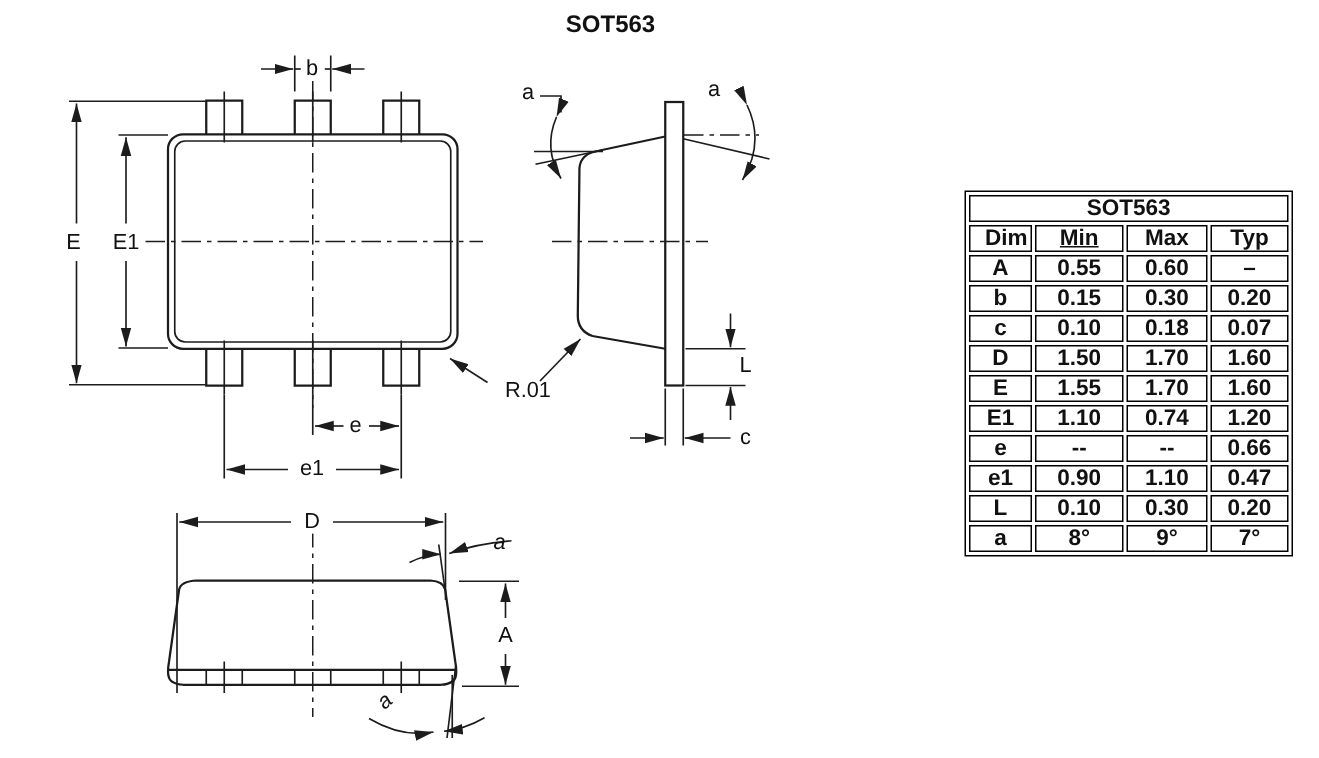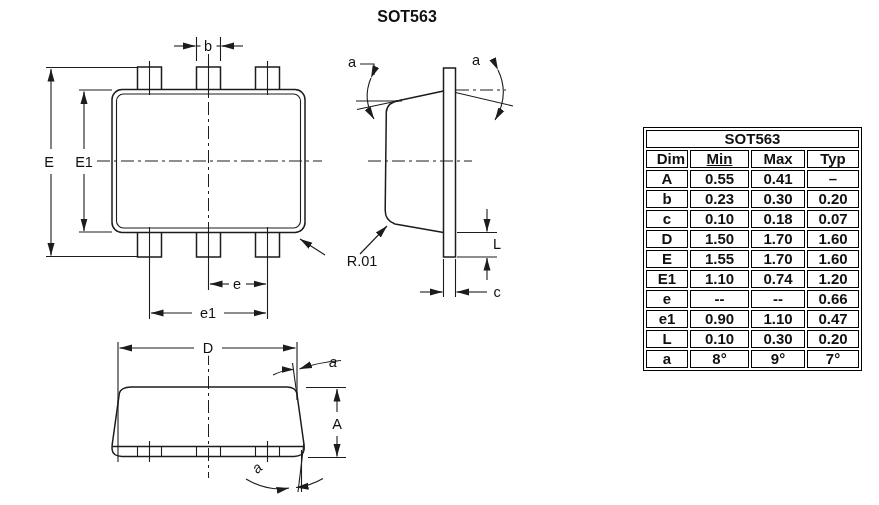--- a/index.html
+++ b/index.html
@@ -149,21 +149,21 @@
       <path class="s t" d="M323,478.5 Q310,486 296,487.5" marker-end="url(#ah)"></path>
     </g>
   </svg>
 
   <div class="dwg-title" style="left:407px;top:17px;">SOT563</div>
   <div class="lbl" style="left:49px;top:162px;">E</div>
   <div class="lbl" style="left:84px;top:162px;">E1</div>
   <div class="lbl" style="left:208px;top:46px;">b</div>
   <div class="lbl" style="left:237px;top:284px;">e</div>
   <div class="lbl" style="left:208px;top:313px;">e1</div>
-  <div class="lbl nobg" style="left:362px;top:261px;">R.01</div>
+  <div class="lbl nobg" style="left:352px;top:261px;">R.01</div>
   <div class="lbl nobg" style="left:352px;top:62px;">a</div>
   <div class="lbl nobg" style="left:476px;top:60px;">a</div>
   <div class="lbl" style="left:497px;top:244px;">L</div>
   <div class="lbl nobg" style="left:497px;top:292px;">c</div>
   <div class="lbl" style="left:208px;top:348px;">D</div>
   <div class="lbl" style="left:337px;top:424px;">A</div>
   <div class="lbl nobg ital" style="left:333px;top:362px;">a</div>
   <div class="lbl nobg ital rot" style="left:257px;top:468px;">a</div>
 
   <table class="dim-table">
@@ -173,26 +173,26 @@
     </tr>
     <tr>
       <th class="c-dim">Dim</th>
       <th class="c-min">Min</th>
       <th class="c-max">Max</th>
       <th class="c-typ">Typ</th>
     </tr>
     <tr>
       <th>A</th>
       <td>0.55</td>
-      <td>0.41</td>
+      <td>0.60</td>
       <td>–</td>
     </tr>
     <tr>
       <th>b</th>
-      <td>0.23</td>
+      <td>0.15</td>
       <td>0.30</td>
       <td>0.20</td>
     </tr>
     <tr>
       <th>c</th>
       <td>0.10</td>
       <td>0.18</td>
       <td>0.07</td>
     </tr>
     <tr>

